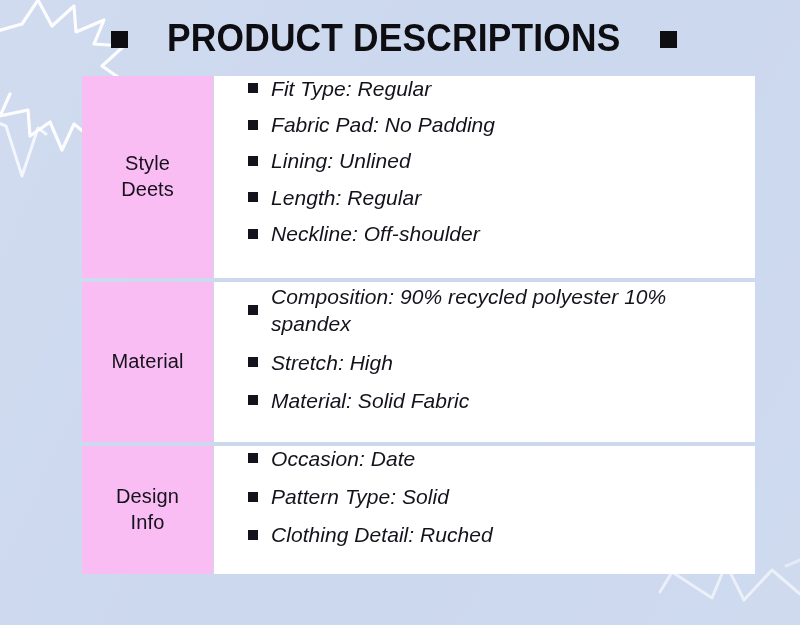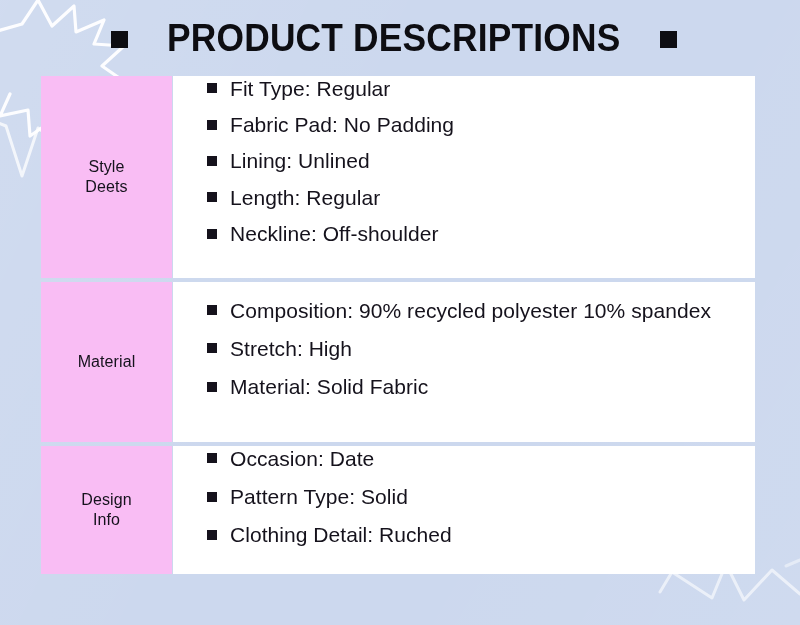--- a/index.html
+++ b/index.html
@@ -90,37 +90,39 @@
 
   .label-cell {
     width: 131px;
     flex: none;
     background: #f9bdf4;
     display: flex;
     align-items: center;
     justify-content: center;
     text-align: center;
     color: #15121c;
-    font-size: 16px;
+    font-size: 20px;
     line-height: 1.28;
     letter-spacing: 0.1px;
+    margin-left: 41px;
   }
   .spacer-cell {
     width: 1px;
     flex: none;
     background: #ccd8ee;
   }
   .content-cell {
     flex: 1 1 auto;
     background: #ffffff;
     display: flex;
     flex-direction: column;
     justify-content: center;
     padding: 0 16px 16px 0;
     box-sizing: border-box;
+    font-style: italic;
   }
 
   ul.bullets {
     list-style: none;
     margin: 0;
     padding: 0 0 0 34px;
     width: 100%;
     box-sizing: border-box;
   }
   ul.bullets li {

